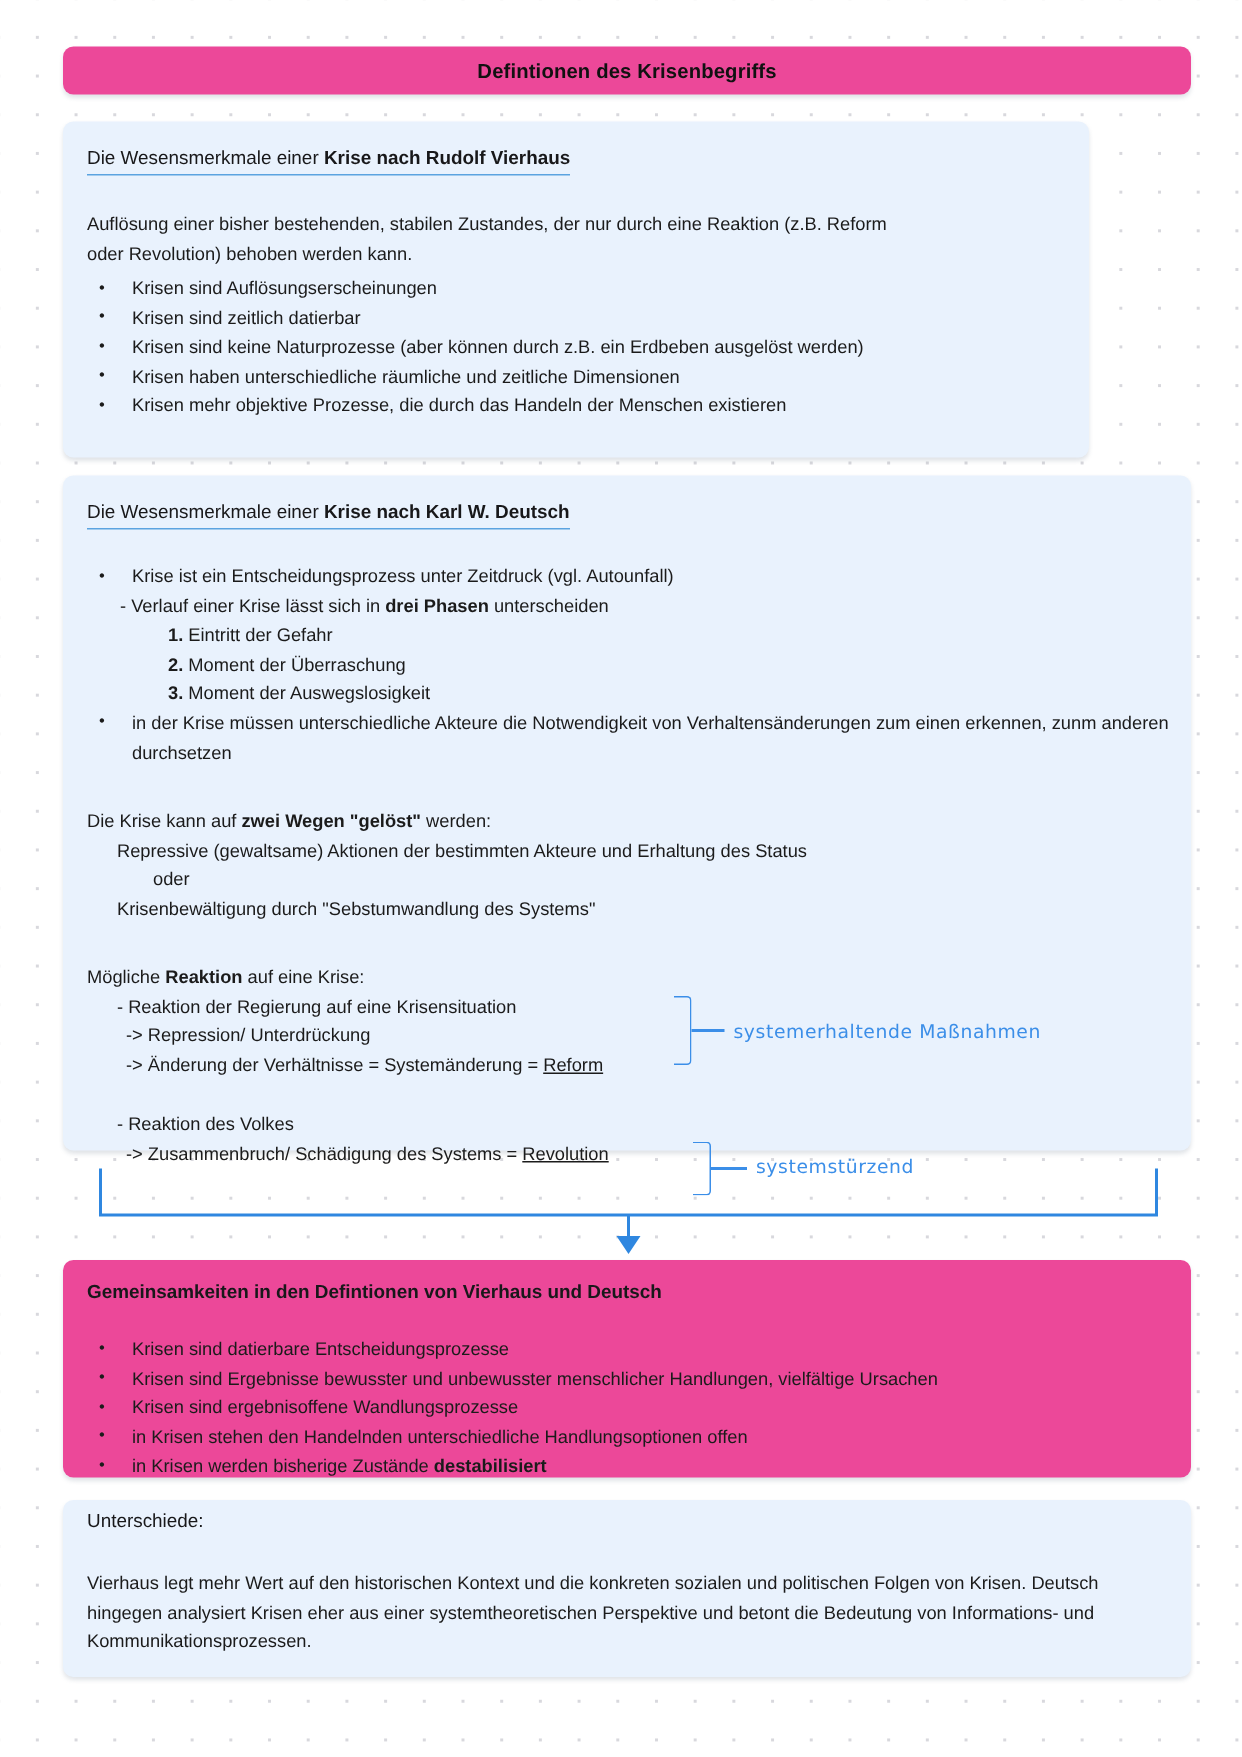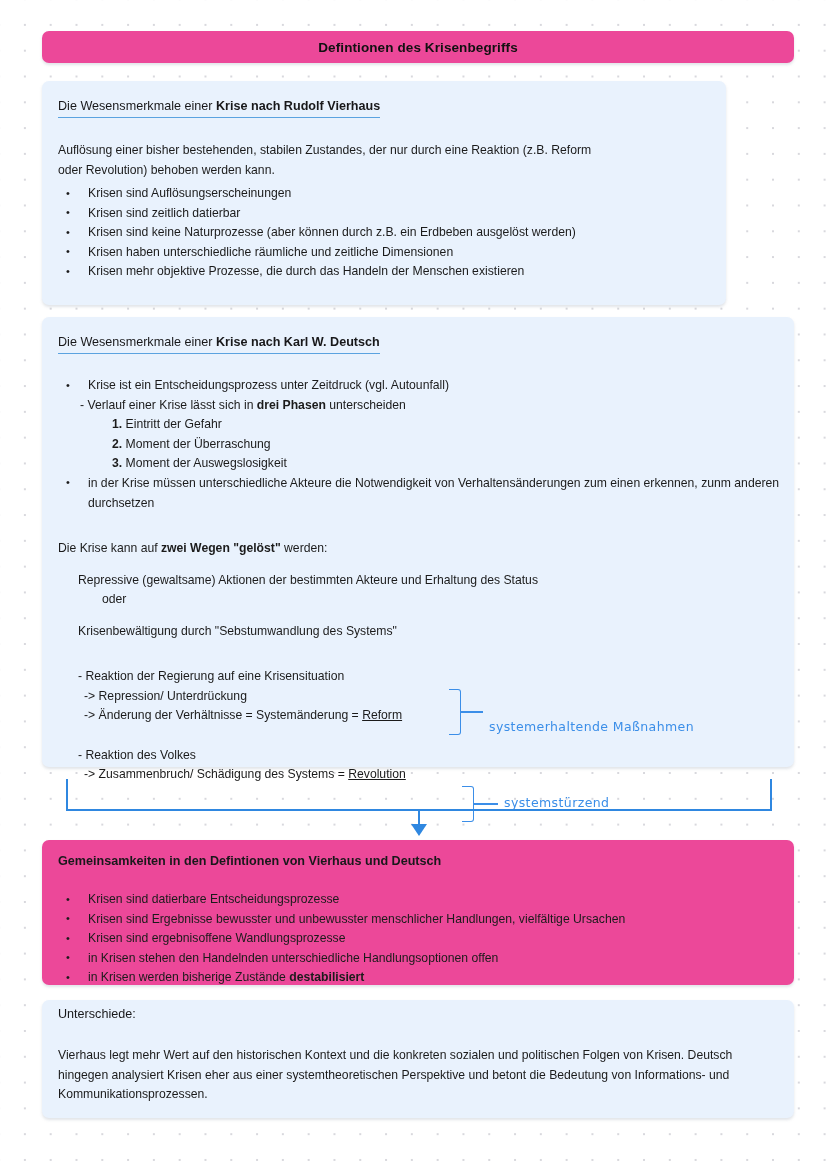--- a/index.html
+++ b/index.html
@@ -101,21 +101,21 @@
     line-height: 19.6px;
     padding-left: 22px;
   }
   .num-line {
     font-size: 12.2px;
     line-height: 19.6px;
     padding-left: 54px;
   }
   .num-line .n { font-weight: bold; }
 
-  .indent1 { padding-left: 20px; margin-top: 12px; }
+  .indent1 { padding-left: 20px; }
   .indent2 { padding-left: 44px; }
 
   .u { text-decoration: underline; }
 
   
   #card-vierhaus {
     left: 42px;
     top: 81px;
     width: 684px;
     height: 224px;
@@ -268,28 +268,29 @@
       </div>
 
       <div class="sec" style="margin-top:26px">
         <div class="para"><span>Die Krise kann auf </span><b>zwei Wegen "gelöst"</b><span> werden:</span></div>
         <div class="para indent1">Repressive (gewaltsame) Aktionen der bestimmten Akteure und Erhaltung des Status</div>
         <div class="para indent2">oder</div>
         <div class="para indent1">Krisenbewältigung durch "Sebstumwandlung des Systems"</div>
       </div>
 
       <div class="sec" style="margin-top:26px; position:relative;">
+        <div class="para"><span>Mögliche </span><b>Reaktion</b><span> auf eine Krise:</span></div>
 
         <div class="para indent1">- Reaktion der Regierung auf eine Krisensituation</div>
         <div class="para" style="padding-left:26px">-&gt; Repression/ Unterdrückung</div>
         <div class="para" style="padding-left:26px"><span>-&gt; Änderung der Verhältnisse = Systemänderung = </span><span class="u">Reform</span></div>
 
         <div class="brace" style="left:391px; top:22px; width:12px; height:46px;"></div>
         <div class="brace-stem" style="left:403px; top:44px; width:22px;"></div>
-        <span class="hand" style="left:431px; top:52px;">systemerhaltende  Maßnahmen</span>
+        <span class="hand" style="left:431px; top:38px;">systemerhaltende  Maßnahmen</span>
 
         <div class="para indent1" style="margin-top:20px">- Reaktion des Volkes</div>
         <div class="para" style="padding-left:26px"><span>-&gt; Zusammenbruch/ Schädigung des Systems = </span><span class="u">Revolution</span></div>
 
         <div class="brace" style="left:404px; top:119px; width:12px; height:36px;"></div>
         <div class="brace-stem" style="left:416px; top:136px; width:24px;"></div>
         <span class="hand" style="left:446px; top:128px;">systemstürzend</span>
       </div>
     </div>
   </div>

